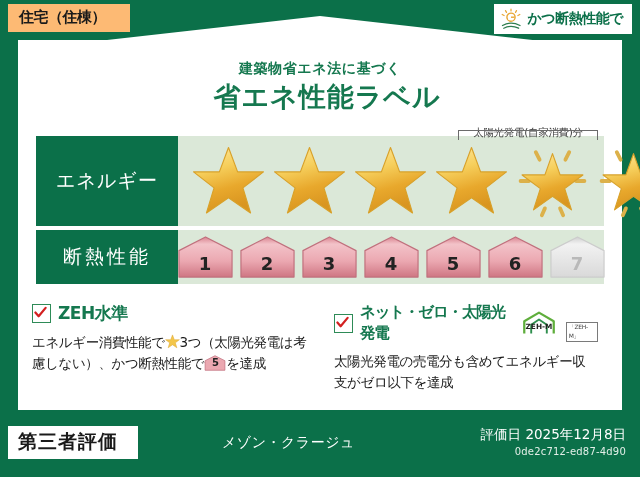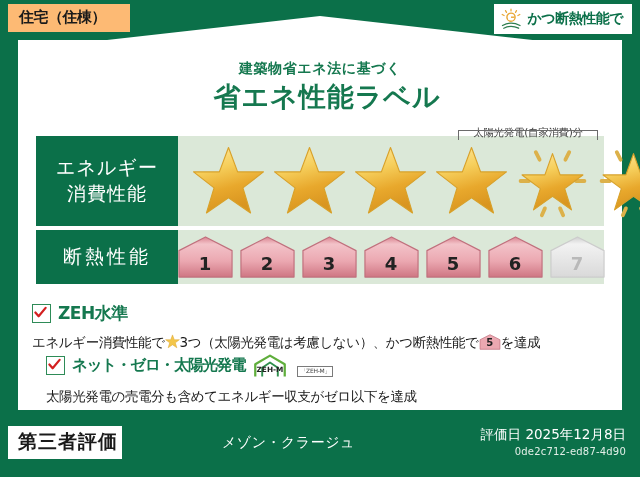--- a/index.html
+++ b/index.html
@@ -129,21 +129,20 @@
     position:relative;z-index:2;
     font-size:18px;font-weight:bold;color:#222;
     padding-bottom:5px;
   }
   .house.off span{color:#b9b9b9;}
 
   
   .criteria{
     position:absolute;left:14px;top:262px;width:576px;height:92px;
     display:flex;
-    flex-direction:column;
   }
   .crit-col{flex:1 1 50%;padding-right:10px;box-sizing:border-box;}
   .crit-col.right{padding-left:14px;border-left:0;}
   .crit-head{display:flex;align-items:center;gap:7px;margin-bottom:7px;}
   .chk{
     width:17px;height:17px;flex:0 0 auto;
     border:1.5px solid #2e8b57;background:#fff;
     position:relative;
   }
   .chk svg{position:absolute;left:1px;top:1px;width:13px;height:13px;}
@@ -168,21 +167,21 @@
     padding:0px 2px;align-self:flex-end;margin-bottom:2px;letter-spacing:-0.3px;
   }
 
   
   .footer{
     position:absolute;left:0;bottom:0;width:640px;height:63px;
     background:#0b7049;
   }
   .bels-box{
     position:absolute;left:8px;top:12px;
-    background:#ffffff;padding:3px 4px 4px 10px;
+    background:#ffffff;padding:3px 20px 4px 10px;
     display:flex;align-items:center;gap:8px;
   }
   .bels-label{font-size:19px;font-weight:bold;color:#1a1a1a;letter-spacing:1px;}
   .bels-mark{
     font-size:24px;font-weight:bold;letter-spacing:-0.5px;
     background:linear-gradient(90deg,#0b7049 0%,#2f9e5e 45%,#7cbf3f 100%);
     -webkit-background-clip:text;background-clip:text;color:transparent;
   }
   .bels-name{
     position:absolute;left:222px;top:20px;
@@ -226,21 +225,20 @@
 
   <div class="body-white">
 
     <div class="title-sub">建築物省エネ法に基づく</div>
     <div class="title-main">省エネ性能ラベル</div>
 
     <div class="row row-energy">
       <div class="row-key">
         <div>
           <div>エネルギー</div>
-          <div>消費性能</div>
         </div>
       </div>
       <div class="row-val">
 
         <div class="solar-note">太陽光発電(自家消費)分</div>
         <div class="solar-bracket"></div>
 
         <div class="stars">
 
           <div class="star-wrap">

